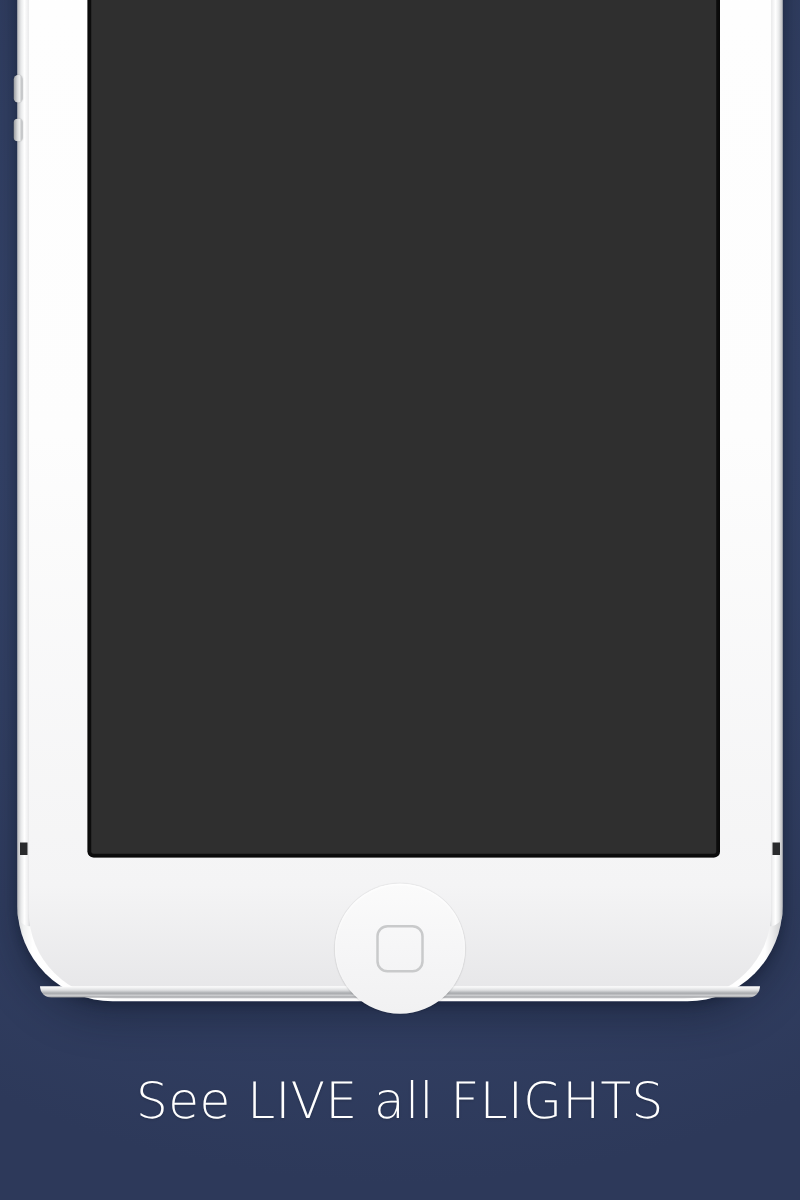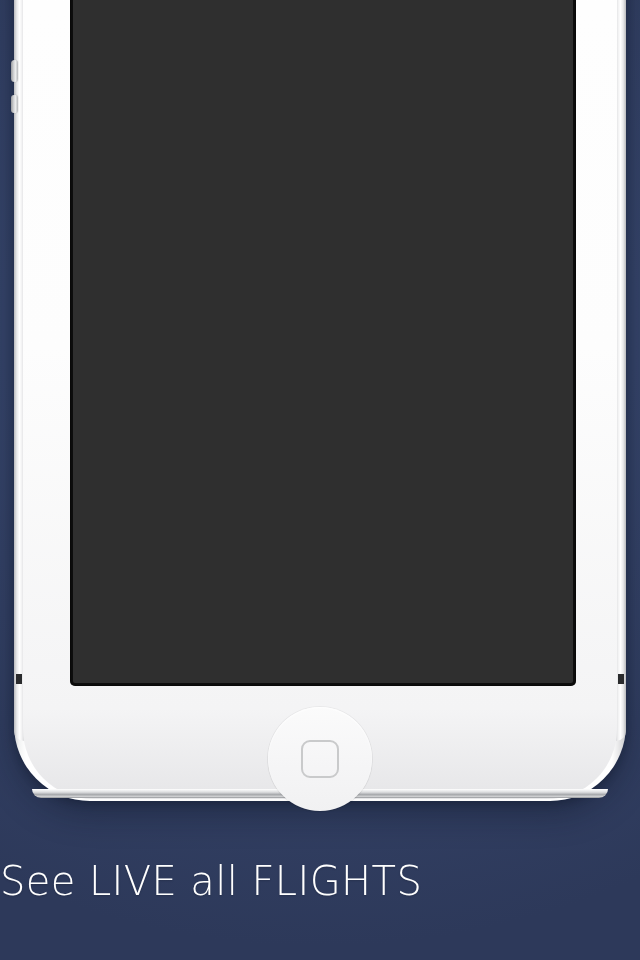--- a/index.html
+++ b/index.html
@@ -147,21 +147,21 @@
     border: 2.5px solid #c9cacb;
     box-sizing: border-box;
   }
 
   
   #tagline {
     position: absolute;
     left: 0;
     right: 0;
     top: 858px;
-    text-align: left;
+    text-align: center;
     color: #ffffff;
     font-size: 40px;
     font-weight: 300;
     letter-spacing: 0.4px;
     font-family: "DejaVu Sans", sans-serif;
     text-shadow: 0 1px 2px rgba(0,0,0,0.18);
   }
 </style>
 </head>
 <body>

